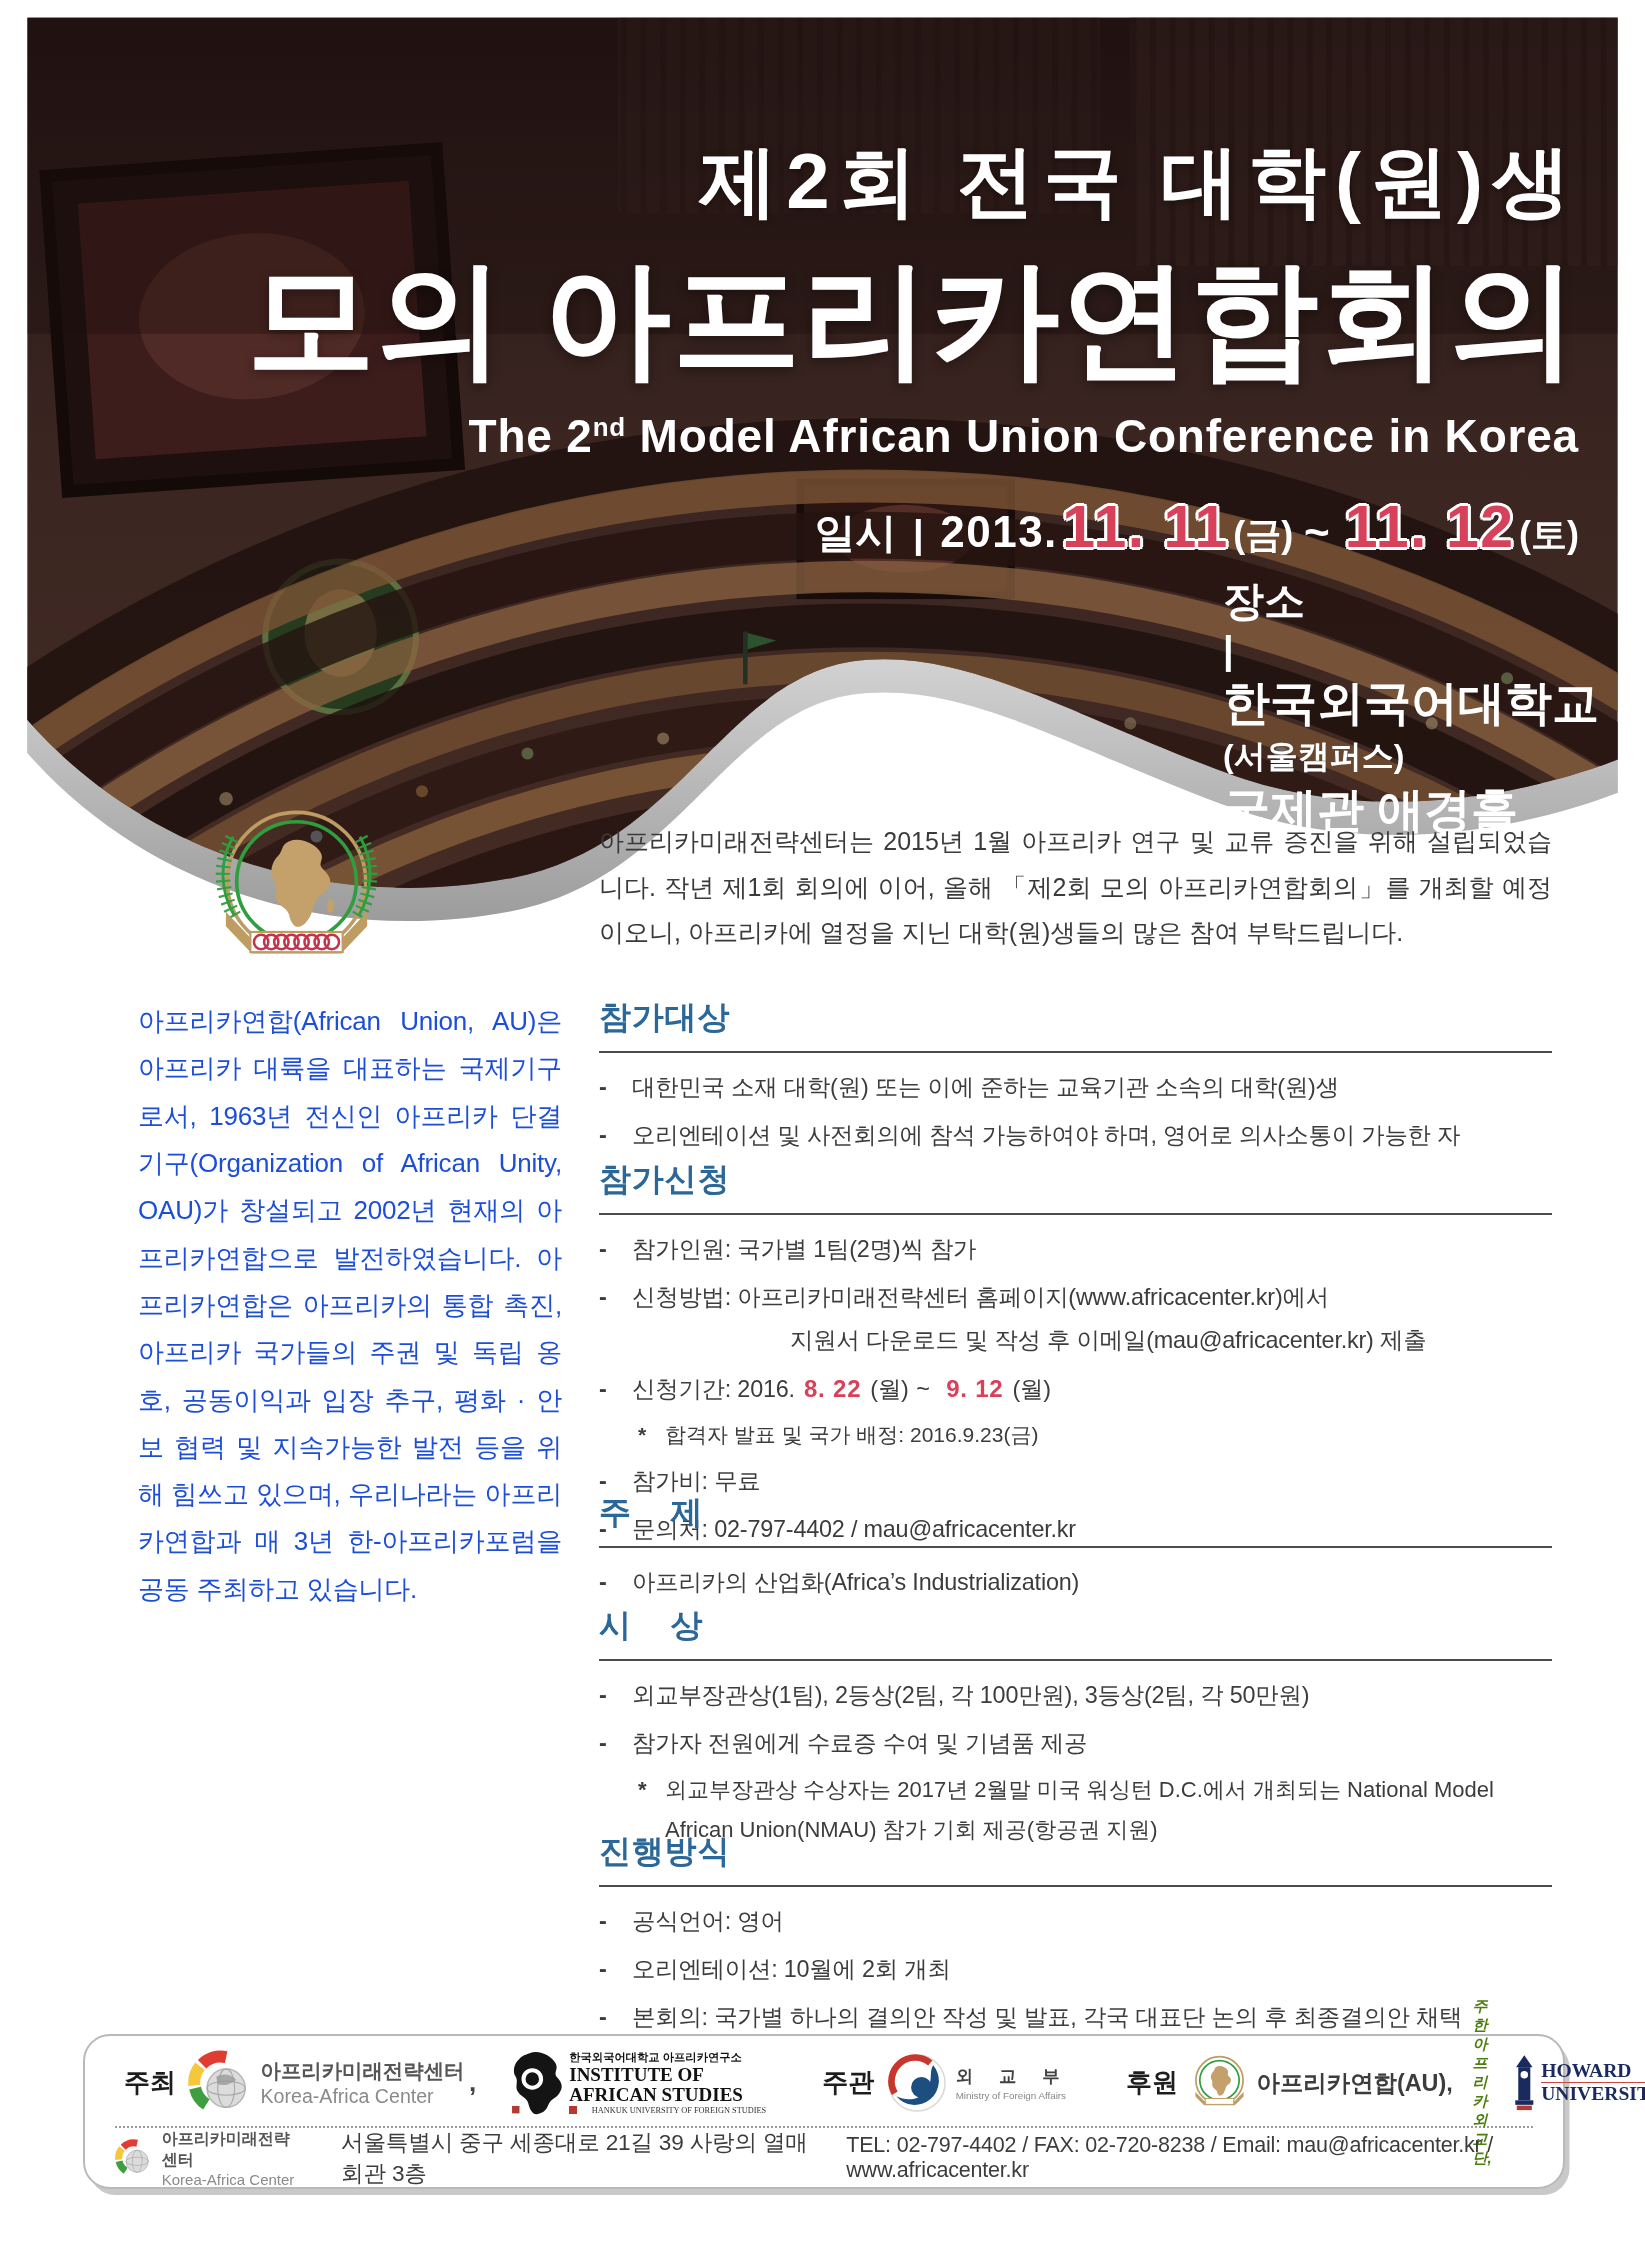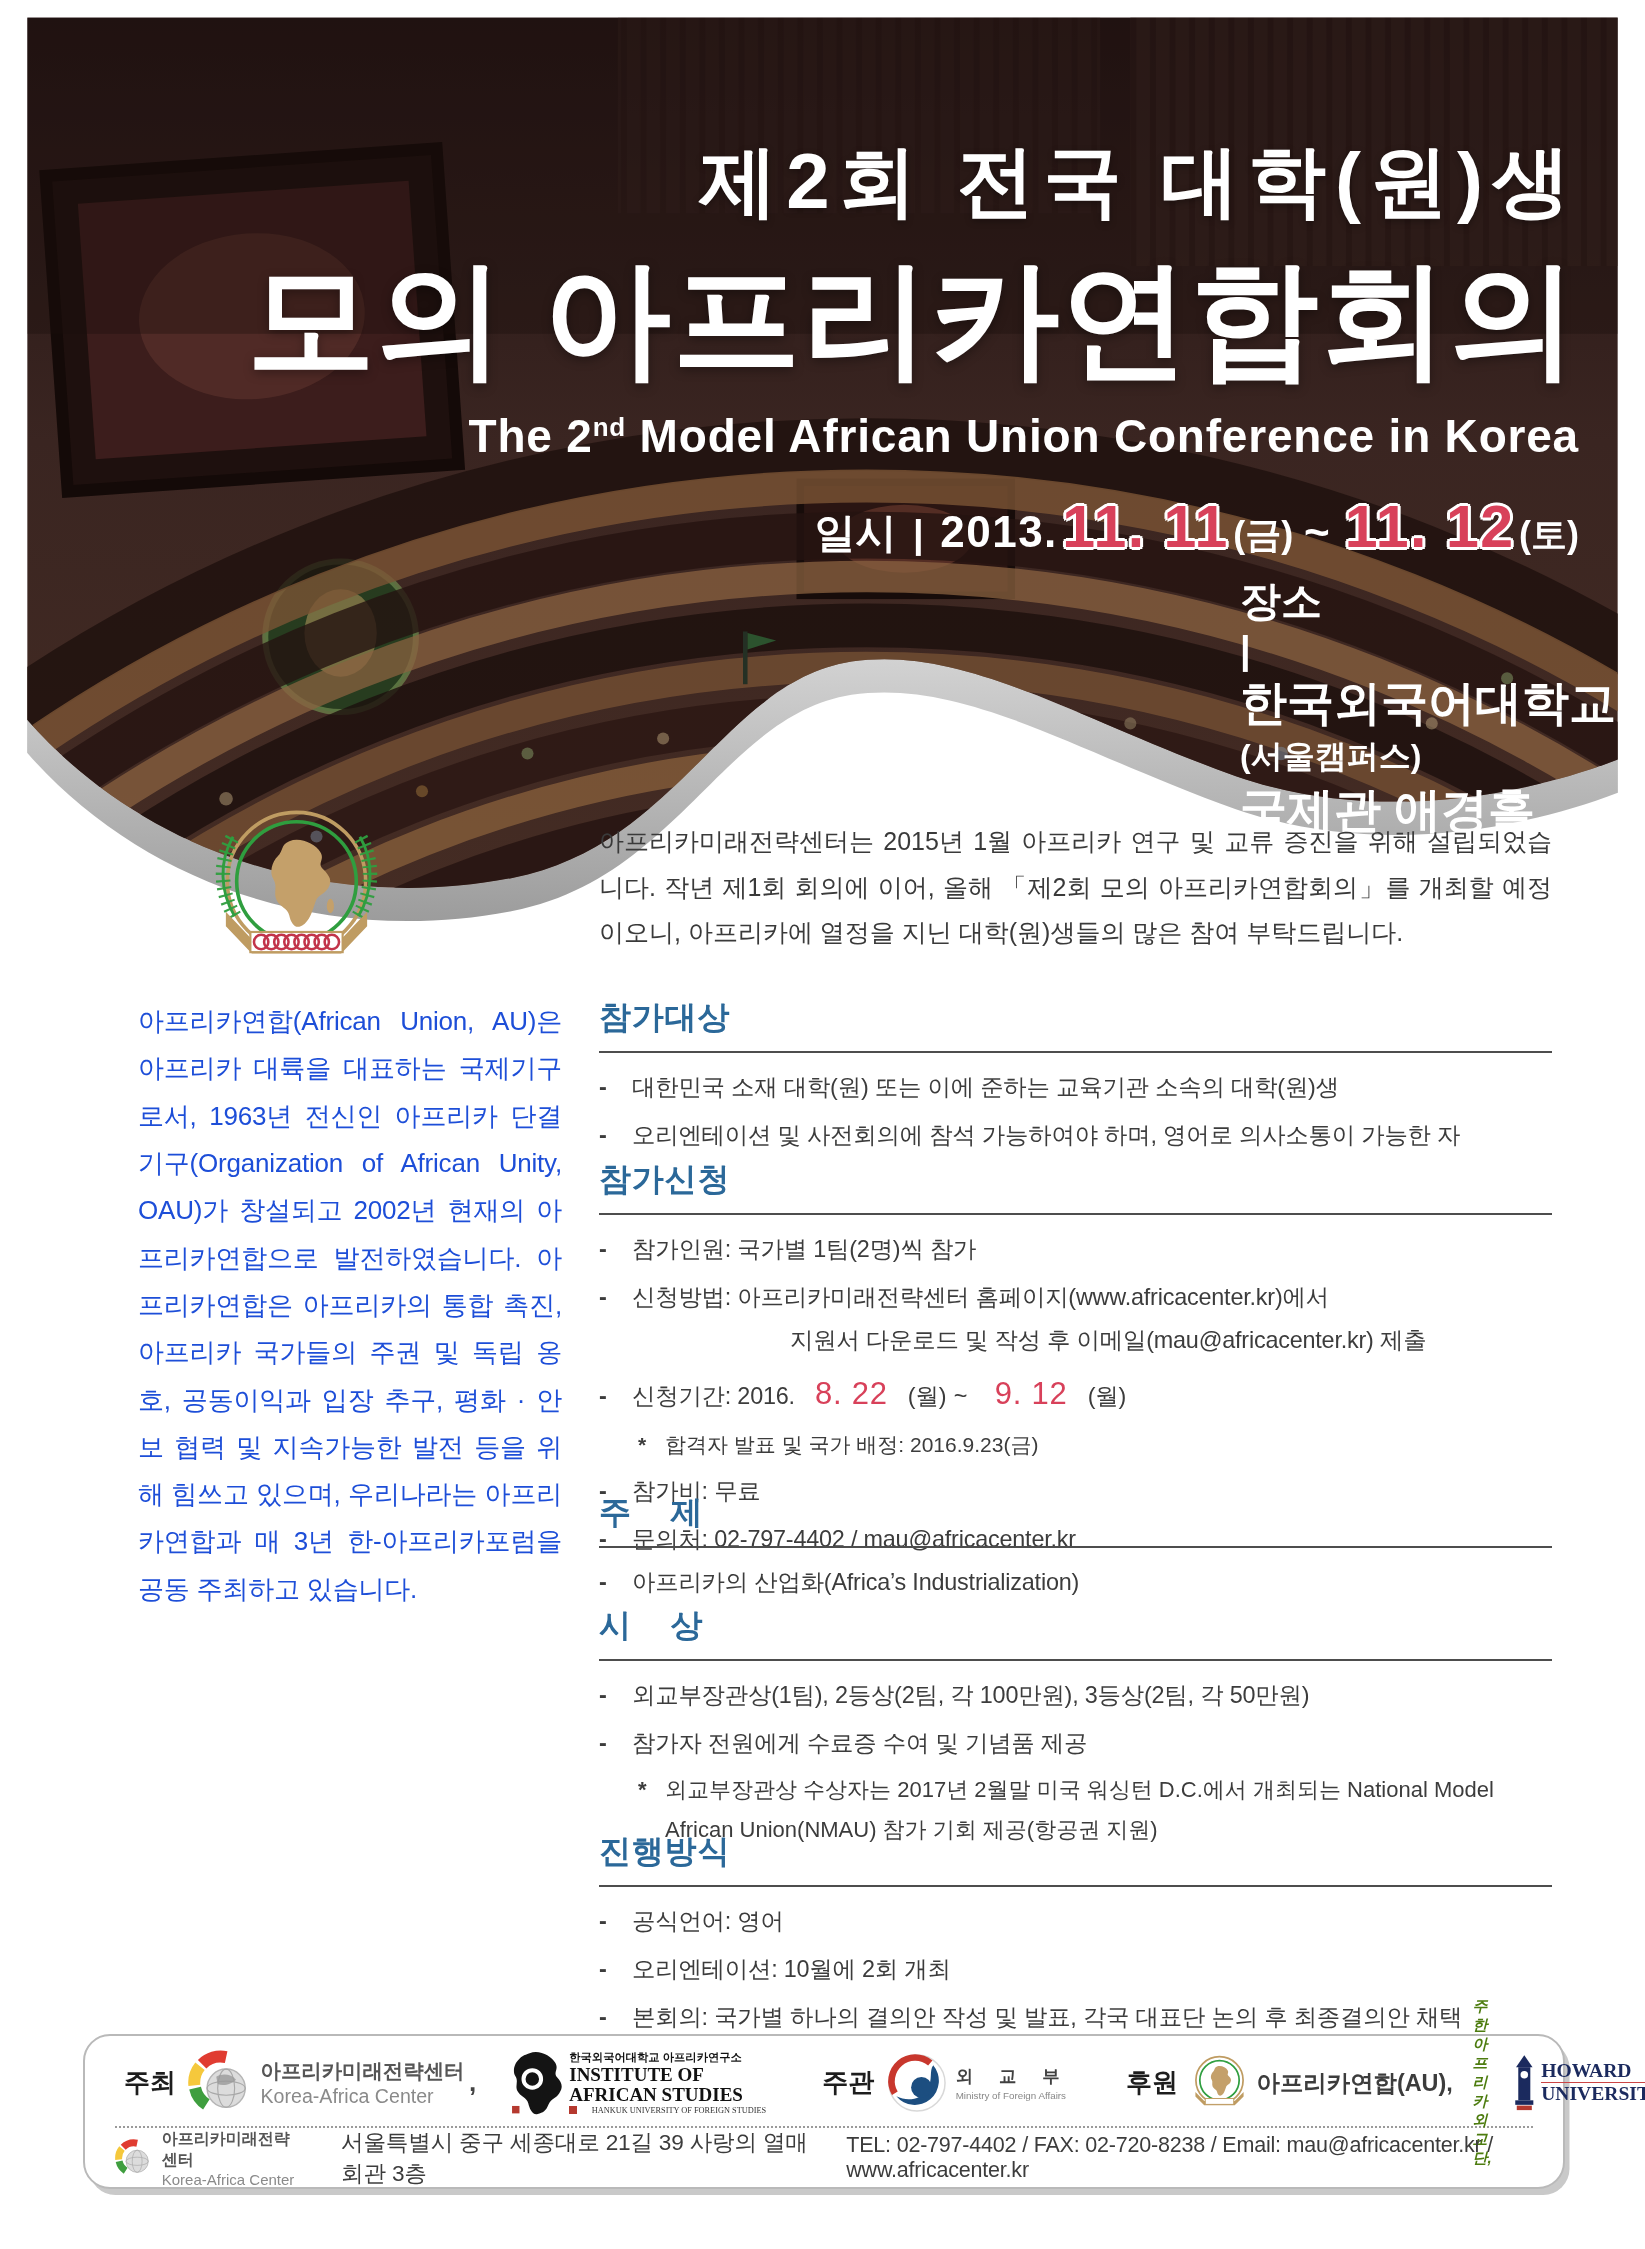--- a/index.html
+++ b/index.html
@@ -18,39 +18,39 @@
   .vrow{margin-top:13.6px;flex-direction:column;}
   .h-label{font-size:41px;font-weight:700;}
   .h-sep{font-size:38px;font-weight:800;margin:0 16.6px;}
   .h-plain{font-size:44px;font-weight:700;letter-spacing:1.5px;}
   .h-rednum{font-size:59px;font-weight:800;color:#d8415a;letter-spacing:1.5px;margin:0 4.5px;
     text-shadow:3px 0 0 #fff,-3px 0 0 #fff,0 3px 0 #fff,0 -3px 0 #fff,2.3px 2.3px 0 #fff,-2.3px 2.3px 0 #fff,2.3px -2.3px 0 #fff,-2.3px -2.3px 0 #fff;}
   .h-paren{font-size:36px;font-weight:700;}
   .h-tilde{font-size:44px;font-weight:700;margin:0 10.6px;}
   .v-name{font-size:47px;font-weight:800;}
   .v-campus{font-size:32px;font-weight:700;}
-  .v-hall{font-size:47px;font-weight:800;margin-left:37px;}
+  .v-hall{font-size:47px;font-weight:800;margin-left:20px;}
 
   
   .au-logo{position:absolute;left:210px;top:808px;width:173px;height:160px;}
   .sidebar-text{position:absolute;left:138px;top:998px;width:424px;font-size:26px;line-height:1.82;text-align:justify;color:#1d4ed8;letter-spacing:-0.2px;}
 
   
   .col{position:absolute;left:599px;width:953px;}
   .intro{top:819px;font-size:25px;line-height:1.82;text-align:justify;color:#3a3a3a;font-weight:400;}
   .section{position:absolute;left:599px;width:953px;}
   .sec-head{color:#2b6899;font-size:32px;font-weight:800;letter-spacing:0.8px;border-bottom:2.3px solid #4d4d4d;padding-bottom:10.6px;white-space:pre;}
   .items{margin-top:18px;}
   .bullet{display:flex;align-items:baseline;font-size:23.4px;color:#3c3c3c;margin-top:14.3px;line-height:1.45;letter-spacing:-0.2px;}
   .b-dash{flex:0 0 33px;font-weight:700;}
   .indent2{padding-left:191px;}
   .note{display:flex;align-items:baseline;font-size:21px;color:#3c3c3c;margin-top:12px;padding-left:39px;line-height:1.5;}
   .n-star{flex:0 0 27px;font-weight:700;}
   .note-cont{padding-left:66px;font-size:21px;margin-top:7.5px;line-height:1.5;}
-  .rednum{font-size:31px;font-weight:400;color:#d8415a;margin:0 20px;letter-spacing:0.8px;}
+  .rednum{font-size:24px;font-weight:700;color:#d8415a;margin:0 9px;letter-spacing:0.8px;}
   .bparen{font-weight:400;}
 
   
   .footer-box{position:absolute;left:83px;top:2034px;width:1482px;height:155px;border:2.3px solid #b9b9b9;border-radius:27px;background:#fff;box-shadow:5.3px 6.8px 0 -0.8px #c9c9c9;box-sizing:border-box;}
   .f-row1{display:flex;align-items:center;height:81px;padding:6px 0 0 39px;}
   .f-dotted{border-top:2.3px dotted #9a9a9a;margin:3px 30px 0 30px;}
   .f-row2{display:flex;align-items:center;height:60px;padding-left:30px;}
   .f-label{font-size:26px;font-weight:800;color:#1d1d1d;flex:none;}
   .logo-group{display:flex;align-items:center;margin-left:12px;flex:none;}
   .stack{display:flex;flex-direction:column;justify-content:center;margin-left:7.5px;}

